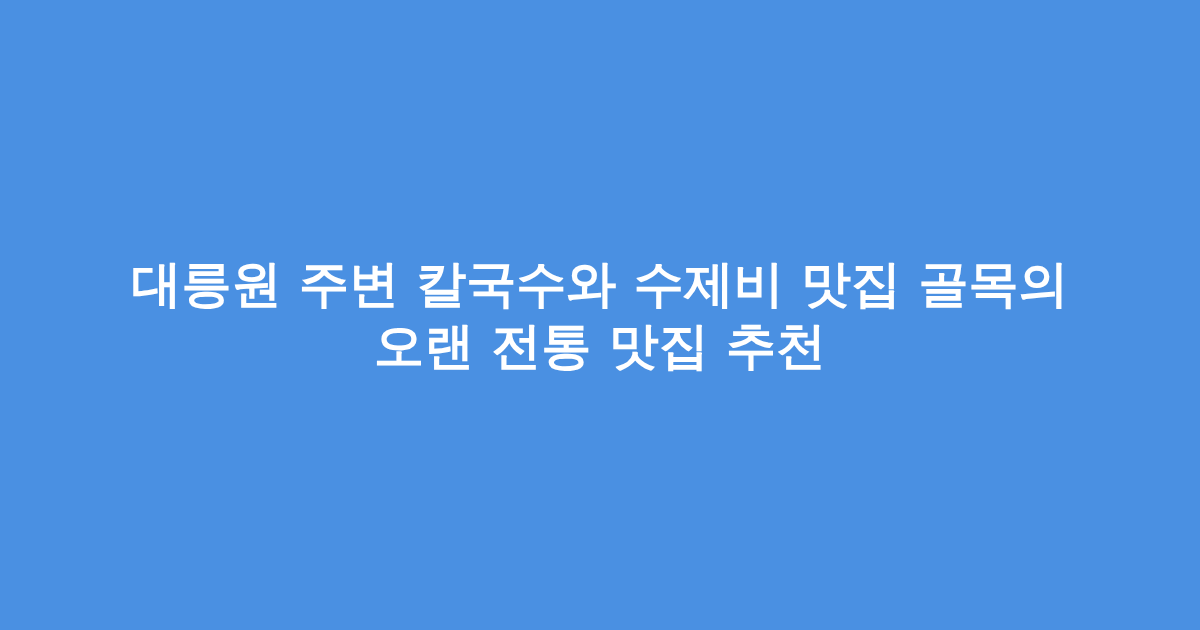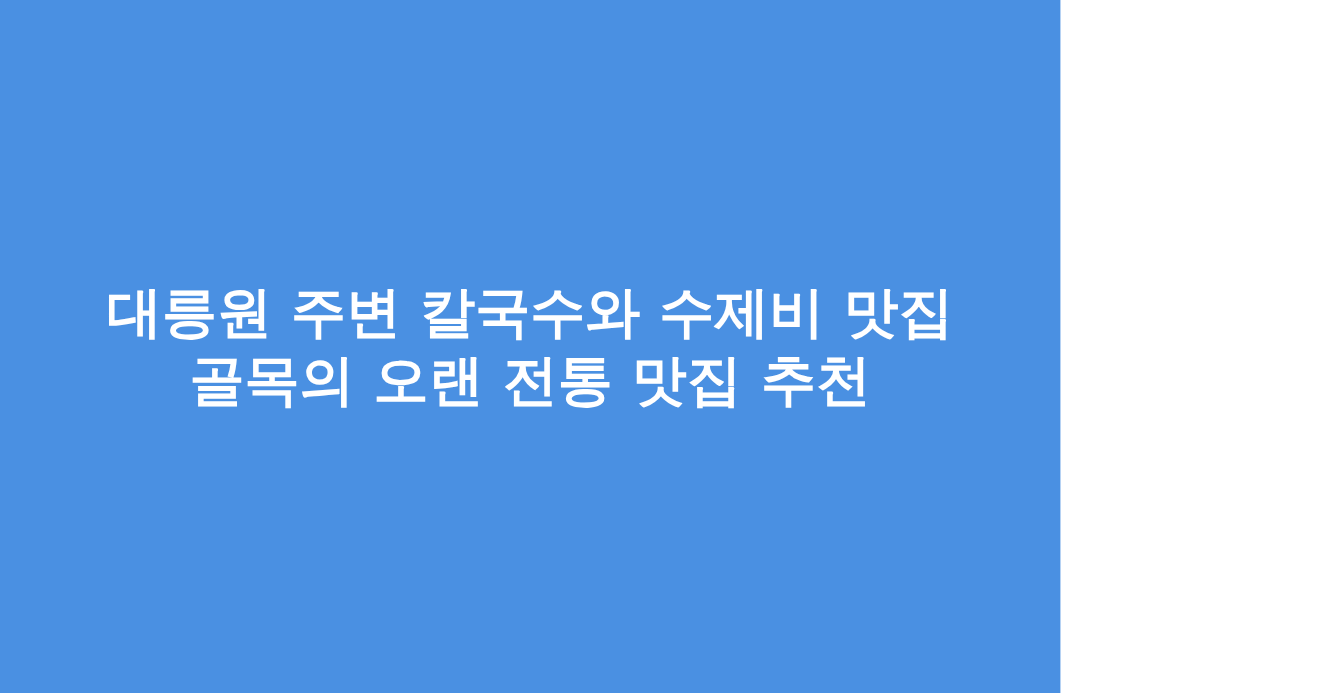--- a/index.html
+++ b/index.html
@@ -13,21 +13,21 @@
 
   body {
     font-family: "DejaVu Sans", "Liberation Sans", sans-serif;
     -webkit-font-smoothing: antialiased;
   }
 
   
   .og-card {
     position: relative;
     box-sizing: border-box;
-    width: 964px;
+    width: 1200px;
     height: 630px;
     background-color: #4a90e2;
     display: flex;
     align-items: center;
     justify-content: center;
     padding: 0 46px;
     overflow: hidden;
   }
 
   

